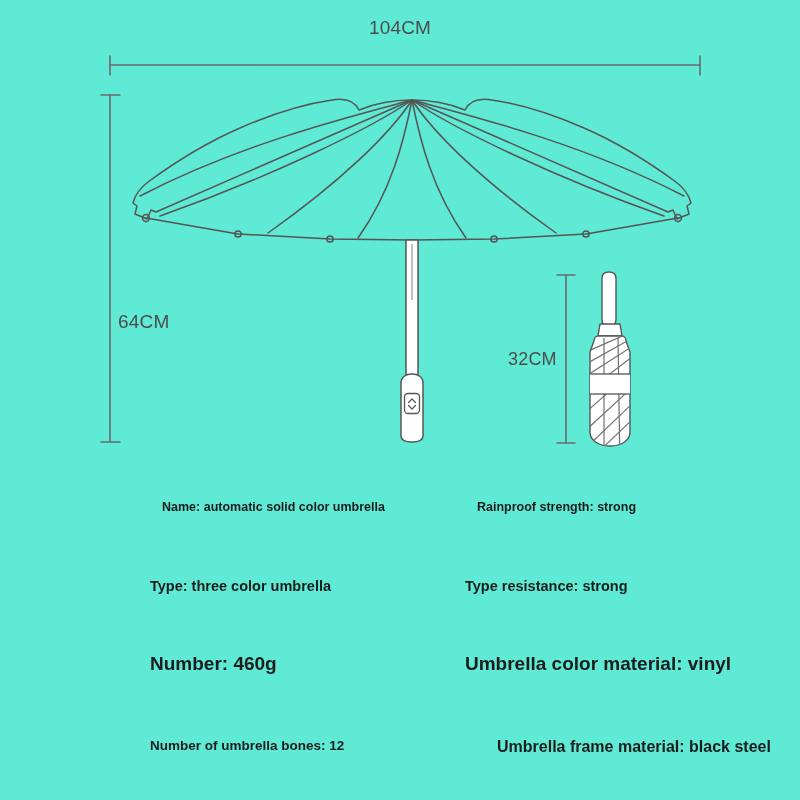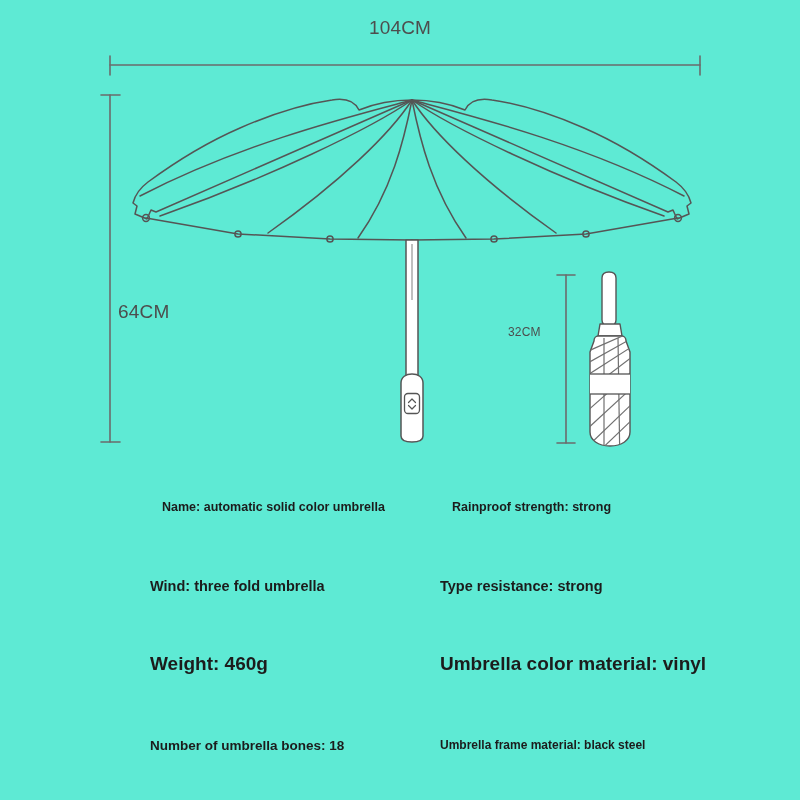--- a/index.html
+++ b/index.html
@@ -35,26 +35,26 @@
     white-space: nowrap;
   }
   #dim-label-width {
     left: 0;
     top: 17px;
     width: 800px;
     text-align: center;
   }
   #dim-label-height {
     left: 118px;
-    top: 301px;
+    top: 311px;
   }
   #dim-label-folded {
     left: 508px;
-    top: 325px;
-    font-size: 12px;
+    top: 349px;
+    font-size: 18px;
   }
   #spec-table {
     position: absolute;
     left: 0;
     top: 488px;
     width: 800px;
     height: 312px;
   }
   .spec-row {
     position: absolute;
@@ -67,32 +67,32 @@
     font-family: "Liberation Sans", sans-serif;
     font-weight: bold;
     white-space: nowrap;
   }
   .spec-cell.left {
     position: absolute;
     left: 150px;
   }
   .spec-cell.right {
     position: absolute;
-    left: 440px;
+    left: 465px;
   }
   .row-0 { top: 12px; }
   .row-1 { top: 90px; }
   .row-2 { top: 165px; }
   .row-3 { top: 250px; }
 
   .row-0 .spec-cell { font-size: 12.5px; padding-left: 12px; }
   .row-1 .spec-cell { font-size: 14.5px; }
   .row-2 .spec-cell { font-size: 19px; }
   .row-3 .spec-cell.left  { font-size: 13.5px; }
-  .row-3 .spec-cell.right { font-size: 12px; }
+  .row-3 .spec-cell.right { font-size: 16px; margin-left: 32px; }
 </style>
 </head>
 <body>
 
 <div id="page">
 
   <svg id="diagram-svg" viewBox="0 0 800 800">
     <g stroke="#6b6b6b" fill="none" stroke-width="1.6" stroke-linecap="round">
 
       <g>
@@ -243,28 +243,28 @@
   <div class="dim-label" id="dim-label-folded">32CM</div>
 
   <div id="spec-table">
 
     <div class="spec-row row-0">
       <div class="spec-cell left">Name: automatic solid color umbrella</div>
       <div class="spec-cell right">Rainproof strength: strong</div>
     </div>
 
     <div class="spec-row row-1">
-      <div class="spec-cell left">Wind: three fold umbrella</div>
+      <div class="spec-cell left">Type: three color umbrella</div>
       <div class="spec-cell right">Type resistance: strong</div>
     </div>
 
     <div class="spec-row row-2">
-      <div class="spec-cell left">Weight: 460g</div>
+      <div class="spec-cell left">Number: 460g</div>
       <div class="spec-cell right">Umbrella color material: vinyl</div>
     </div>
 
     <div class="spec-row row-3">
-      <div class="spec-cell left">Number of umbrella bones: 18</div>
+      <div class="spec-cell left">Number of umbrella bones: 12</div>
       <div class="spec-cell right">Umbrella frame material: black steel</div>
     </div>
 
   </div>
 </div>
 
 </body></html>

